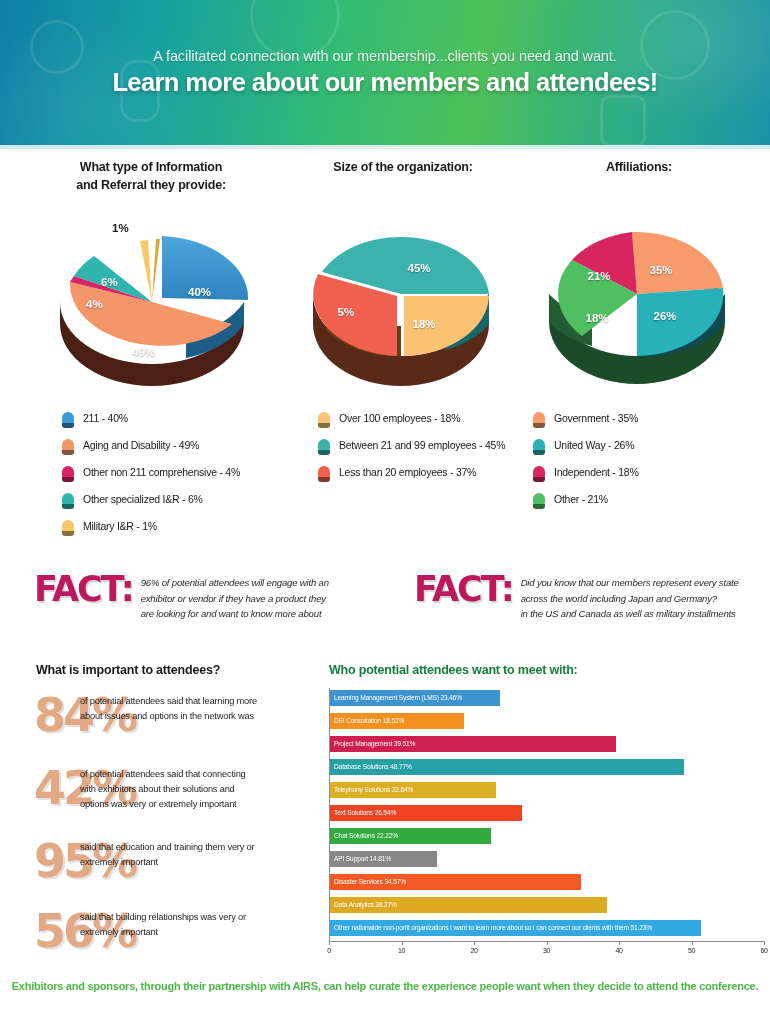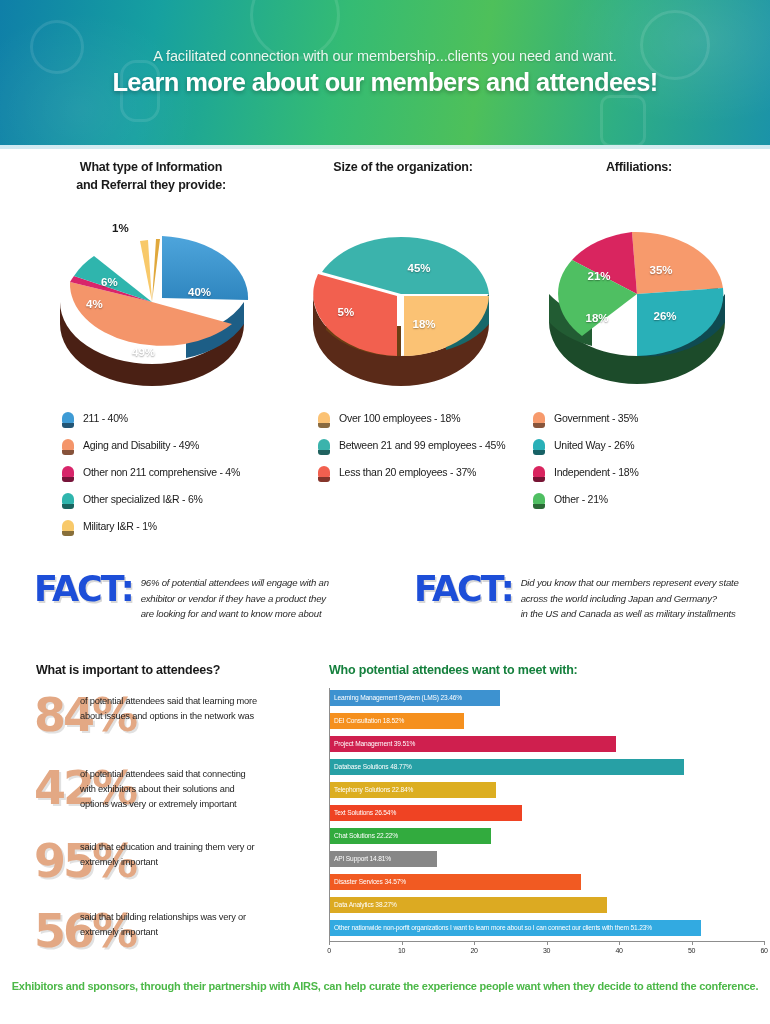--- a/index.html
+++ b/index.html
@@ -116,21 +116,21 @@
     color: #1a1a1a;
     letter-spacing: -0.25px;
     white-space: nowrap;
   }
 
   
   .fact { position: absolute; display: flex; align-items: flex-start; }
   .fact-word {
     font-size: 35px;
     font-weight: bold;
-    color: #1d4ed8;
+    color: #be185d;
     letter-spacing: -2px;
     line-height: 1;
     text-shadow: 1.5px 1.5px 0 rgba(150,150,150,0.38);
     flex: 0 0 auto;
     margin-right: 8px;
     font-family: "DejaVu Sans", sans-serif;
   }
   .fact-text {
     font-size: 9.6px;
     font-style: italic;

